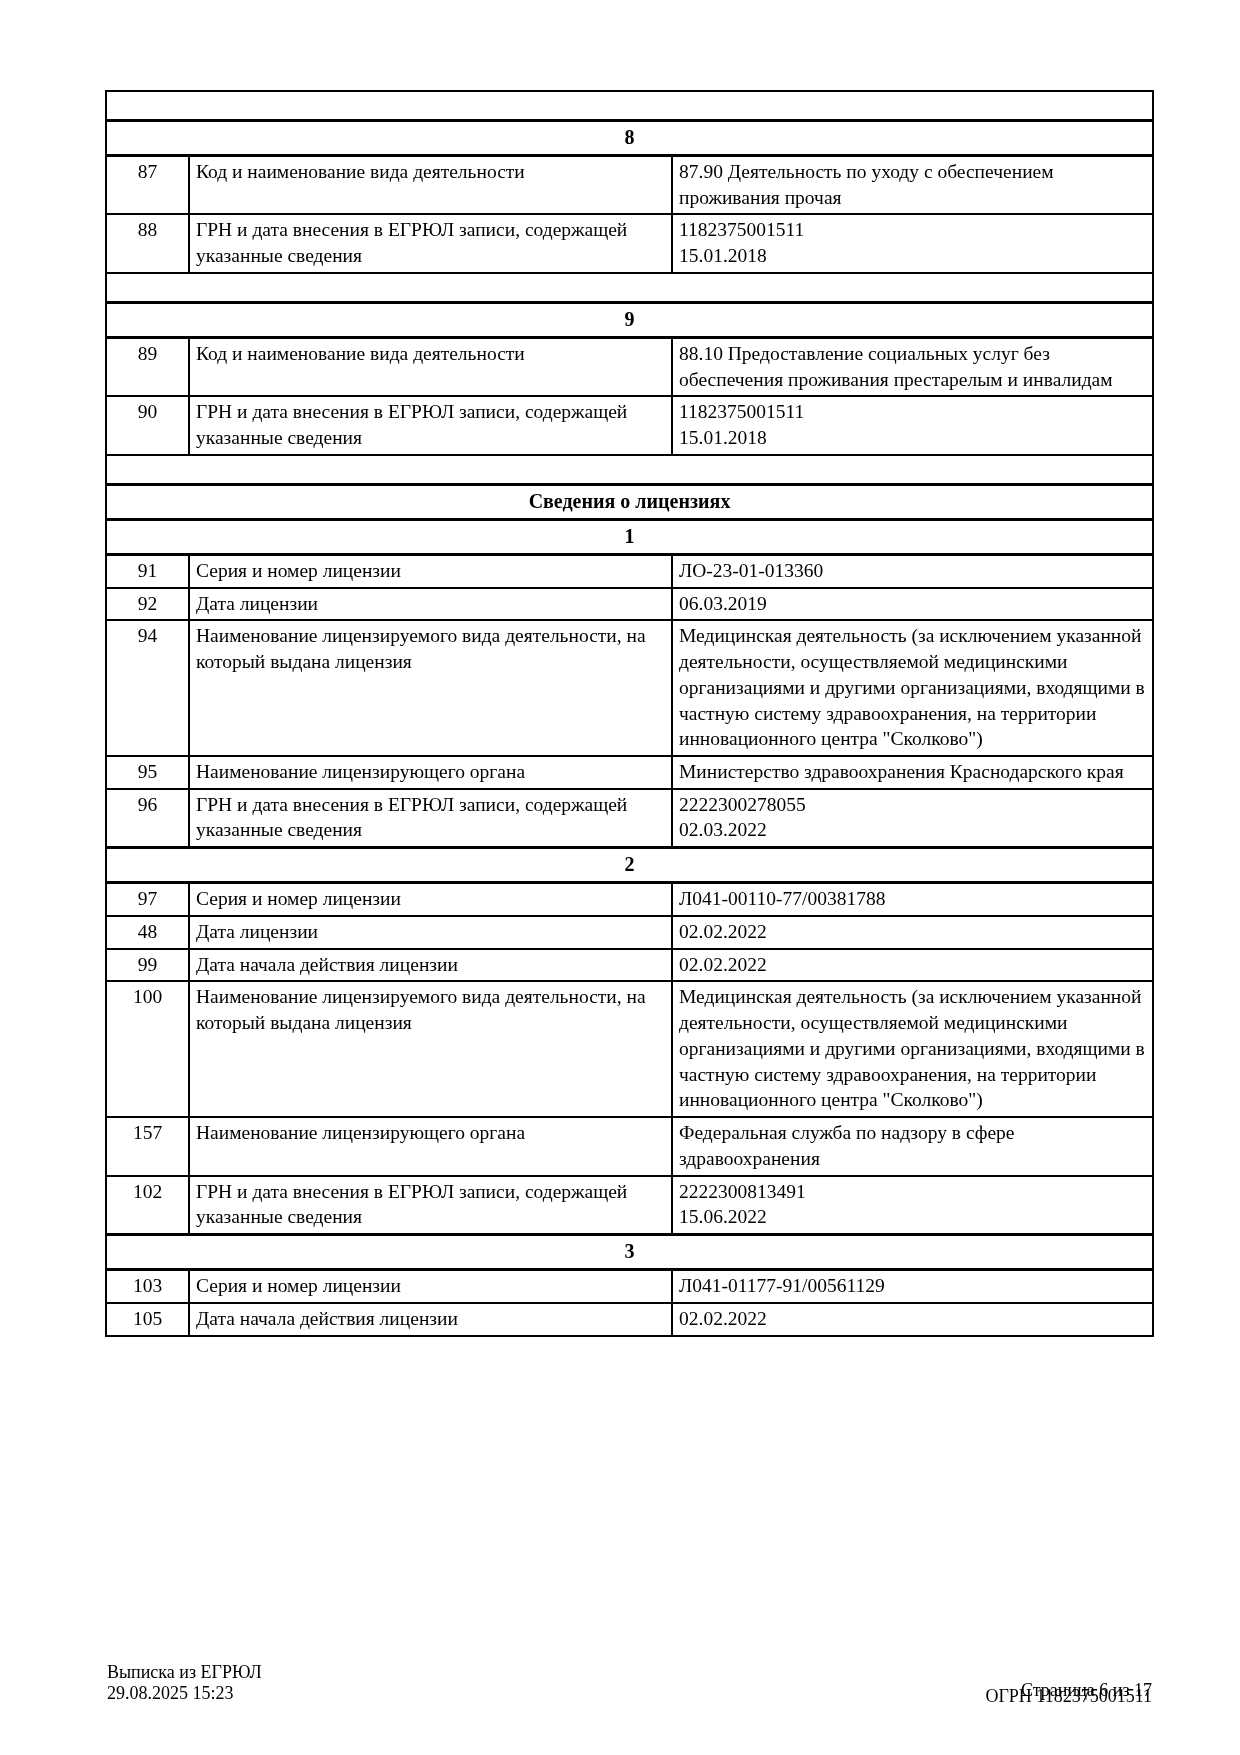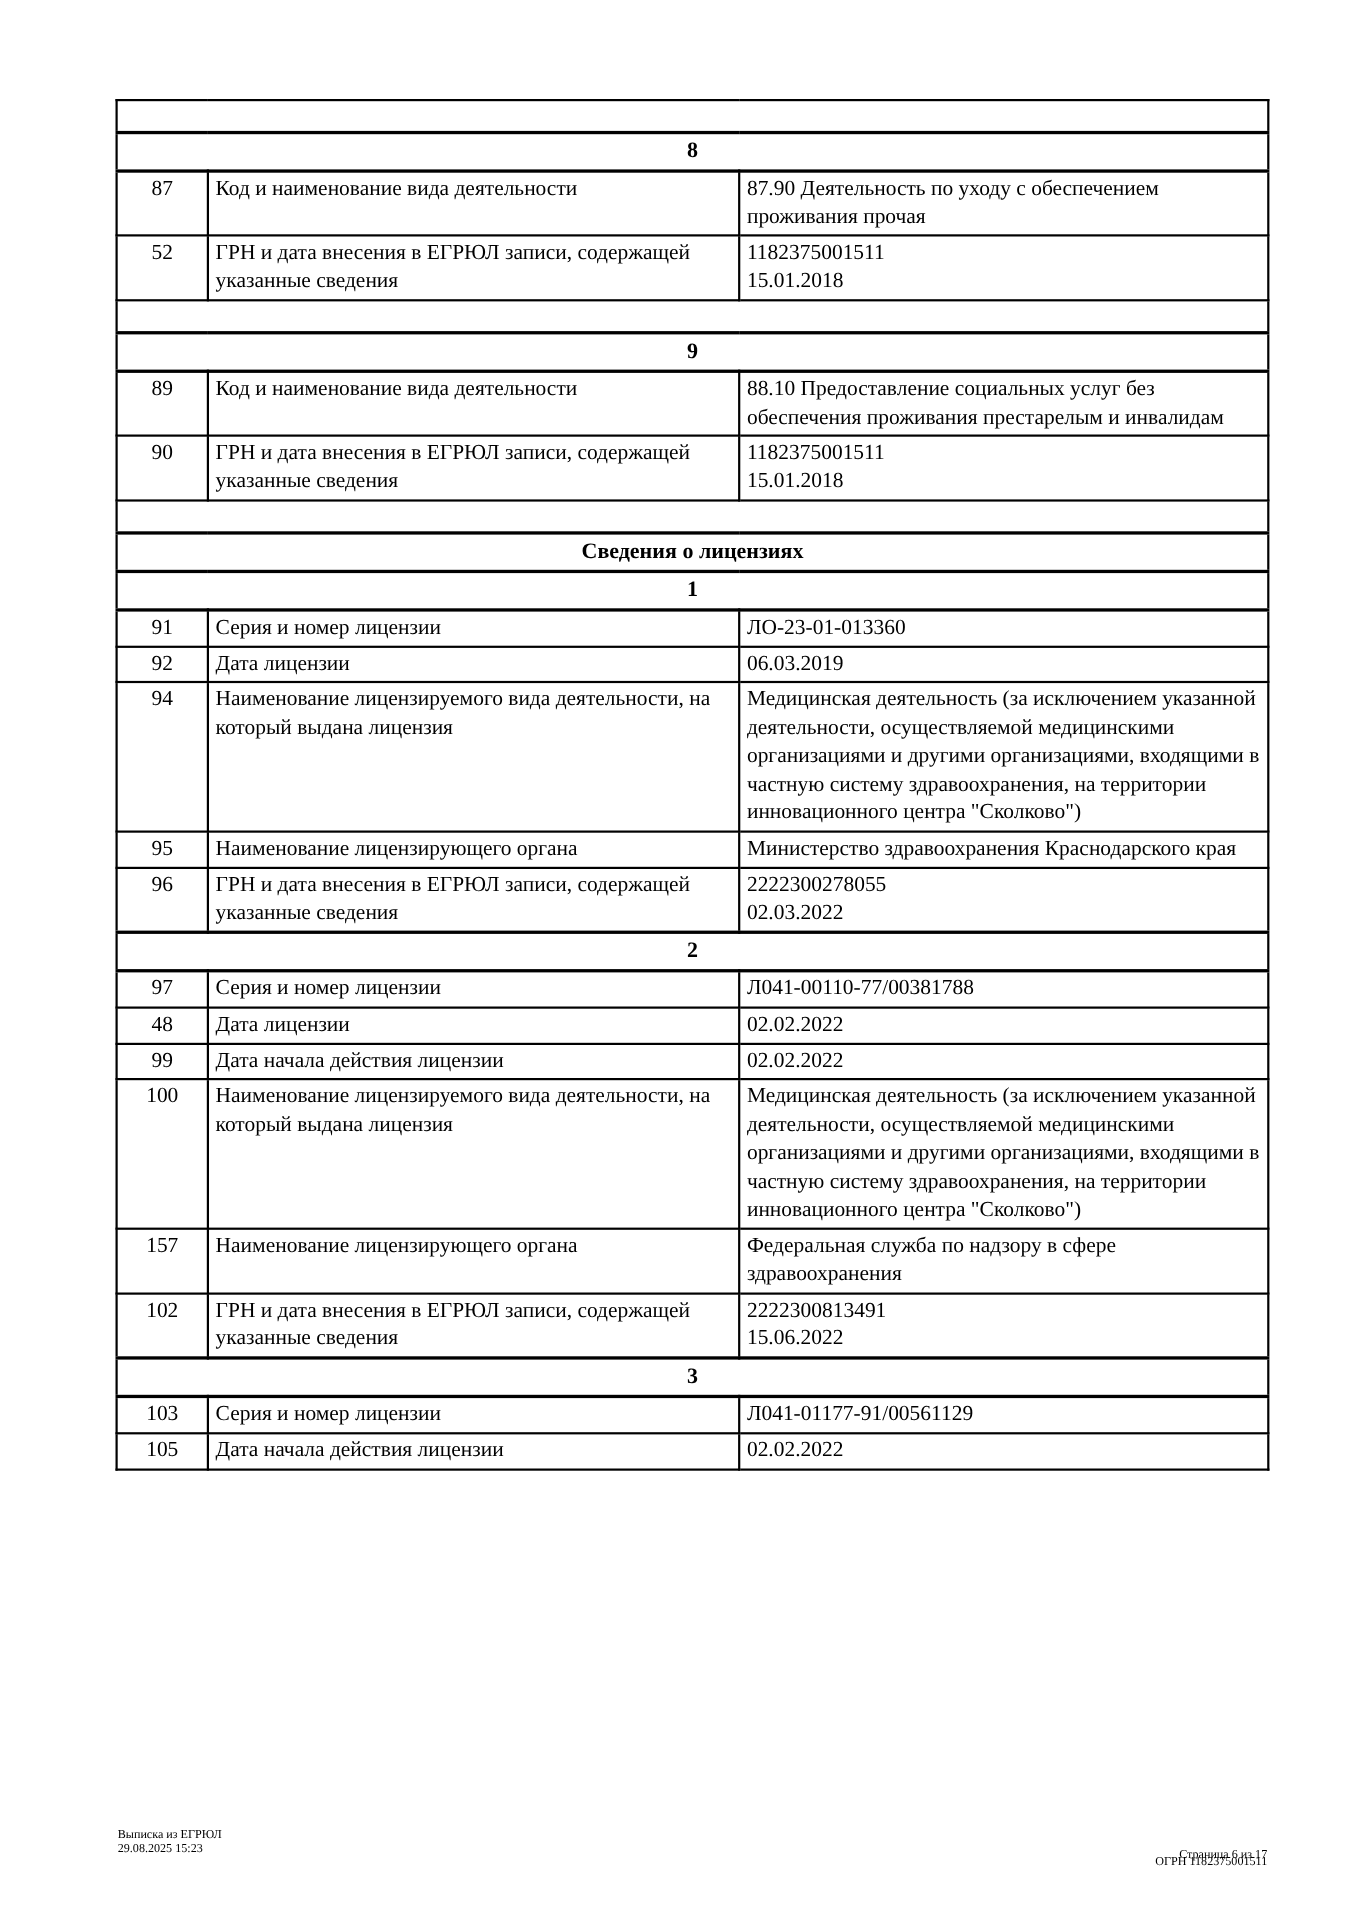--- a/index.html
+++ b/index.html
@@ -41,21 +41,21 @@
     border-bottom-width: 3px;
   }
   td.cell-num { text-align: center; margin-top: 17px; }
   td.cell-value { white-space: pre-line; }
   .footer {
     position: absolute;
     left: 105px;
     top: 1662px;
     width: 1047px;
     height: 60px;
-    font-size: 11px;
+    font-size: 18px;
     line-height: 1.18;
   }
   .footer-left { position: absolute; left: 2px; top: 0; }
   .footer-center {
     position: absolute; left: 0; top: 24px;
     width: 100%; text-align: right;
   }
   .footer-right { position: absolute; right: 0; top: 18px; }
 </style>
 </head>
@@ -75,21 +75,21 @@
         </tr>
         <tr class="row-section">
           <td colspan="3">8</td>
         </tr>
         <tr class="row-data">
           <td class="cell-num">87</td>
           <td class="cell-label">Код и наименование вида деятельности</td>
           <td class="cell-value">87.90 Деятельность по уходу с обеспечением проживания прочая</td>
         </tr>
         <tr class="row-data">
-          <td class="cell-num">52</td>
+          <td class="cell-num">88</td>
           <td class="cell-label">ГРН и дата внесения в ЕГРЮЛ записи, содержащей указанные сведения</td>
           <td class="cell-value">1182375001511
 15.01.2018</td>
         </tr>
         <tr class="row-spacer">
           <td colspan="3"></td>
         </tr>
         <tr class="row-section">
           <td colspan="3">9</td>
         </tr>

